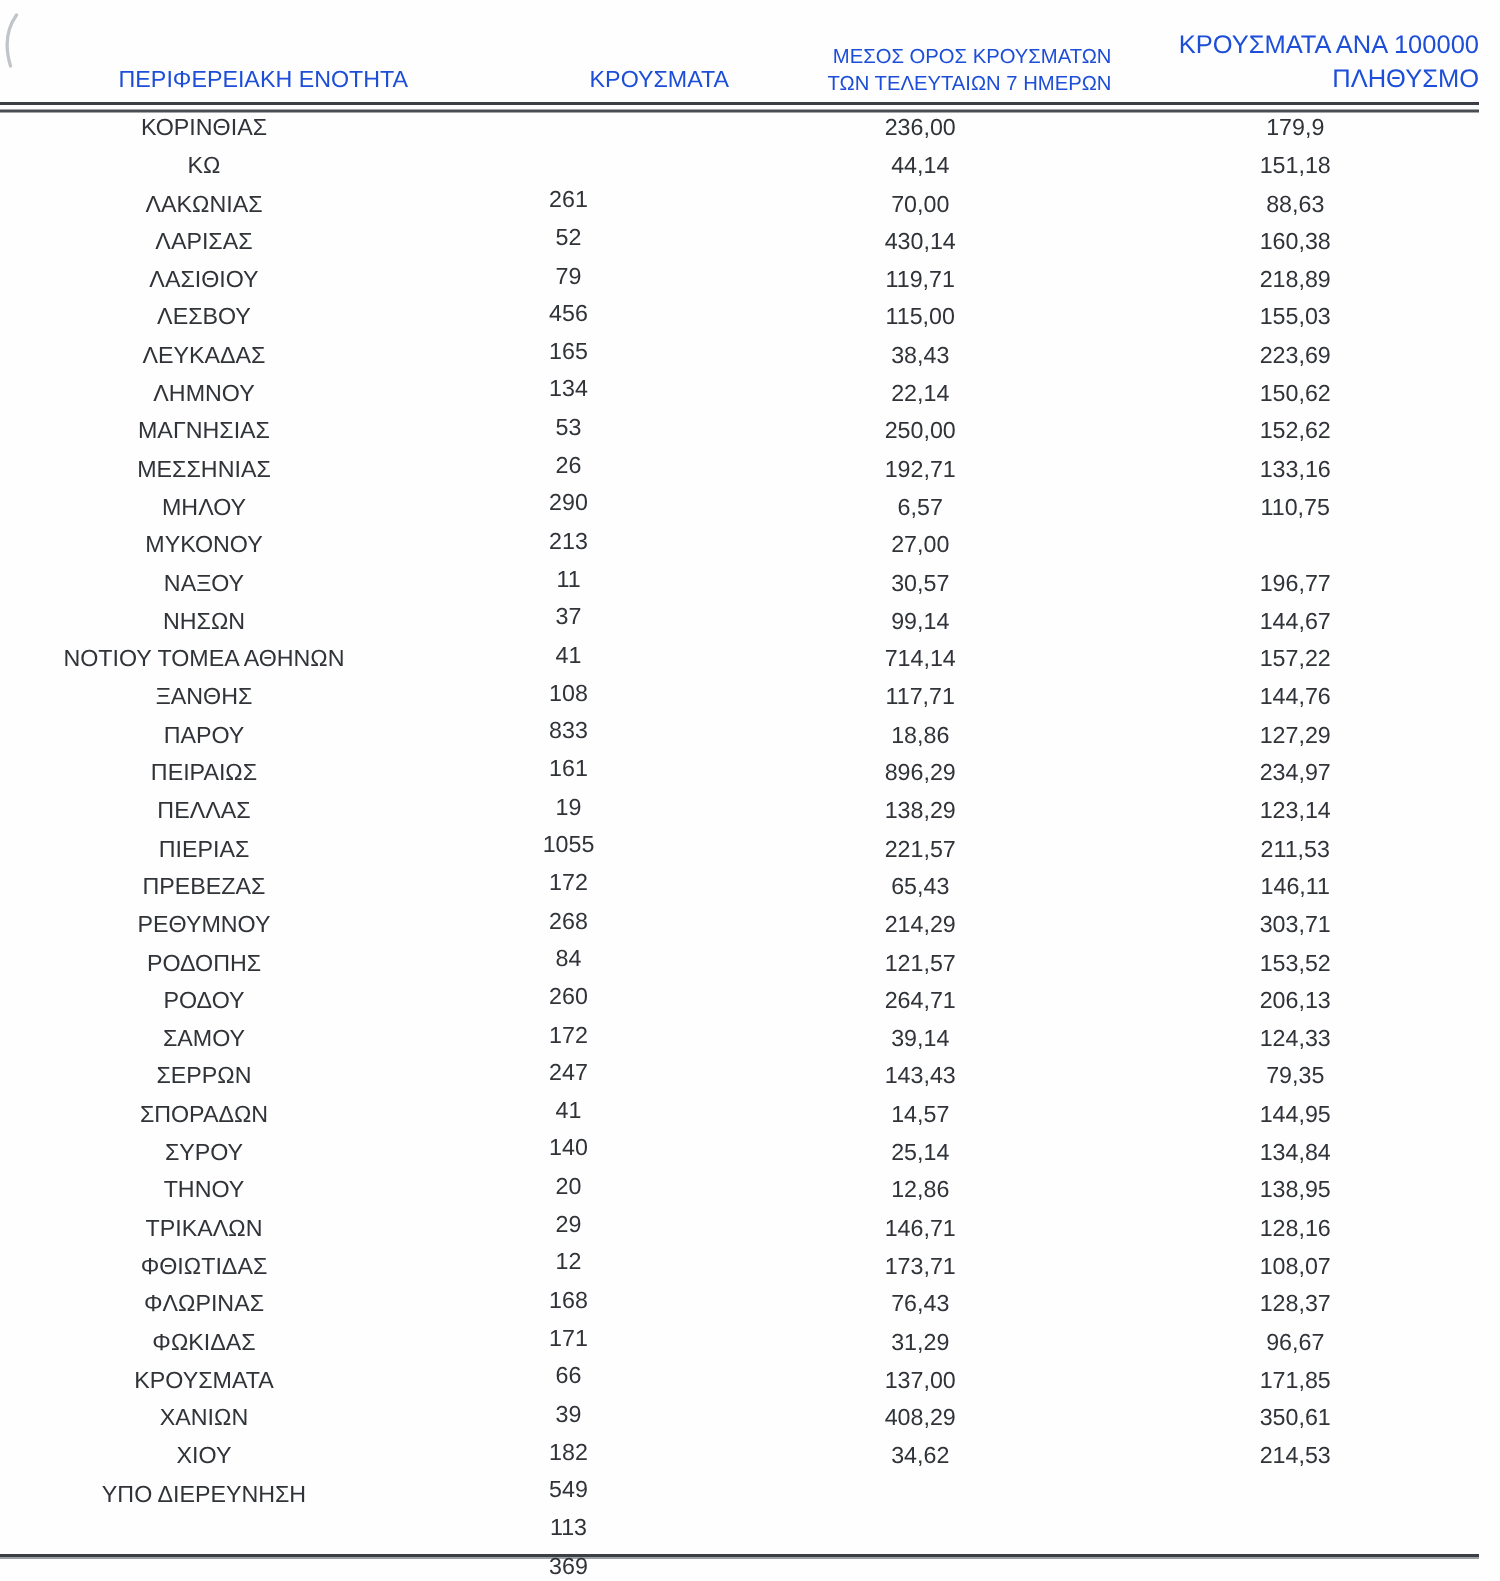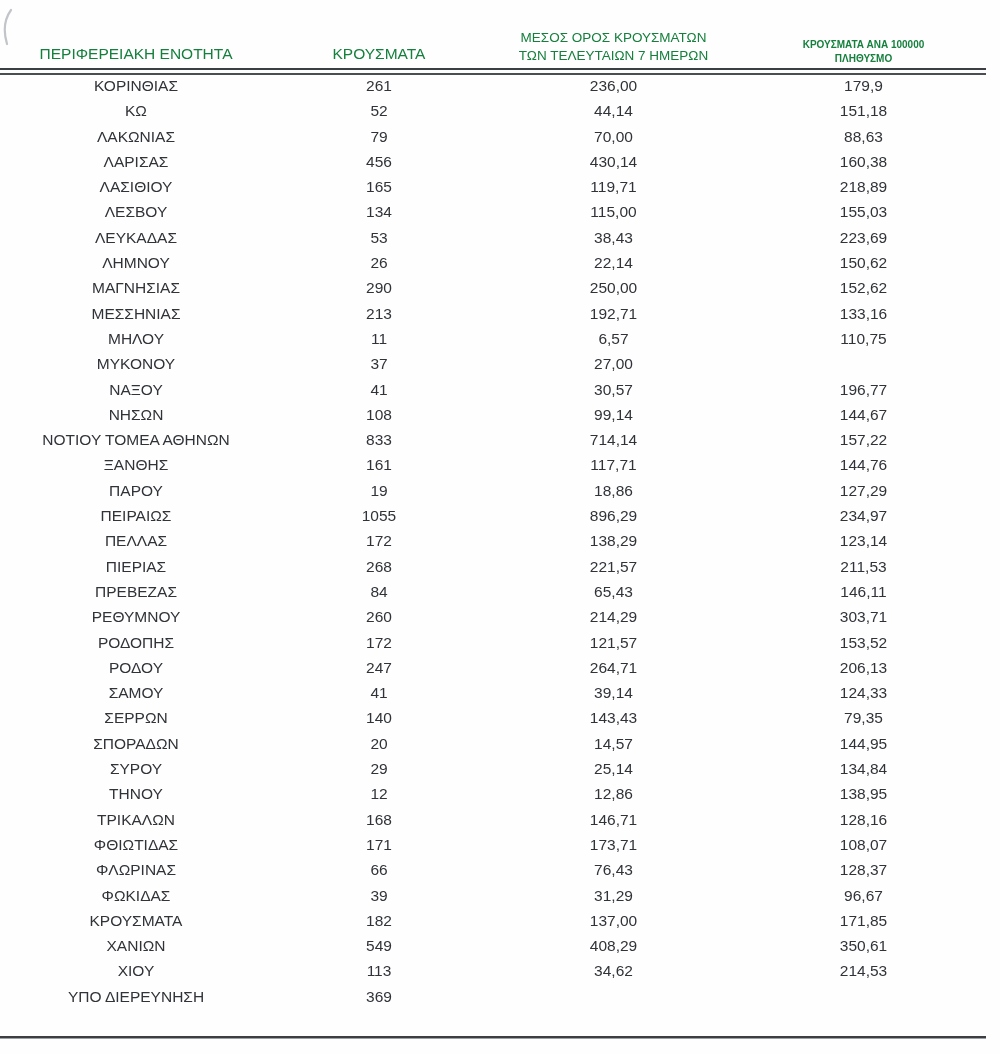--- a/index.html
+++ b/index.html
@@ -28,28 +28,28 @@
     width: 986px;
     color: #303338;
   }
   .header-row {
     display: flex;
     align-items: flex-end;
     height: 68px;
     padding-bottom: 3px;
   }
   .hcell {
-    text-align: center;
-    color: #15803d;
+    text-align: right;
+    color: #1d4ed8;
     line-height: 1.35;
   }
   .hc1 { width: 272px; font-size: 15.5px; }
   .hc2 { width: 214px; font-size: 15.5px; }
   .hc3 { width: 255px; font-size: 13.5px; }
-  .hc4 { width: 245px; font-size: 10px; font-weight: bold; }
+  .hc4 { width: 245px; font-size: 17px; }
   .header-divider {
     width: 986px;
     height: 7px;
     border-top: 2.5px solid #3b3e42;
     border-bottom: 2px solid #4a4d52;
     background: #fdfdfd;
   }
   .tbody {
     padding-top: 2px;
   }
@@ -59,21 +59,21 @@
     align-items: flex-start;
   }
   .tcell {
     text-align: center;
     font-size: 15.5px;
     color: #303338;
     white-space: nowrap;
     overflow: visible;
   }
   .c1 { width: 272px; }
-  .c2 { width: 214px; }
+  .c2 { width: 214px; margin-top: 48px; }
   .c3 { width: 255px; }
   .c4 { width: 245px; }
   .bottom-line {
     width: 986px;
     height: 3.5px;
     background: #3b3e42;
     border-bottom: 1px solid #9aa0a6;
     margin-top: 23px;
   }
 </style>

